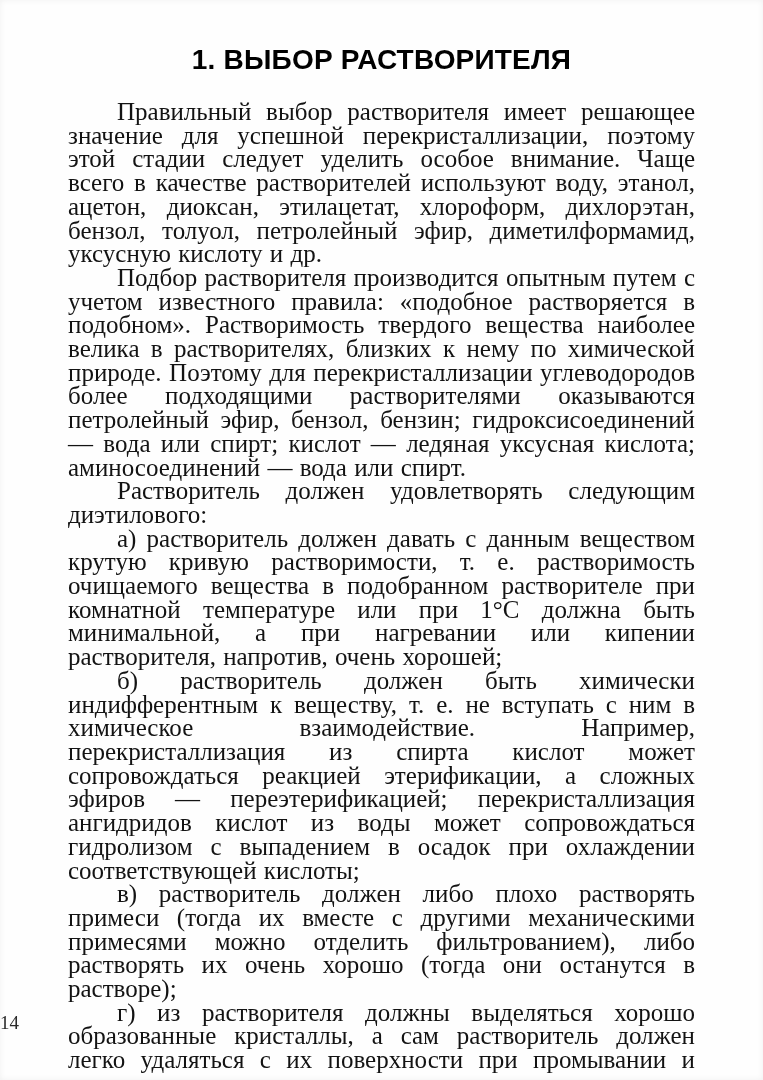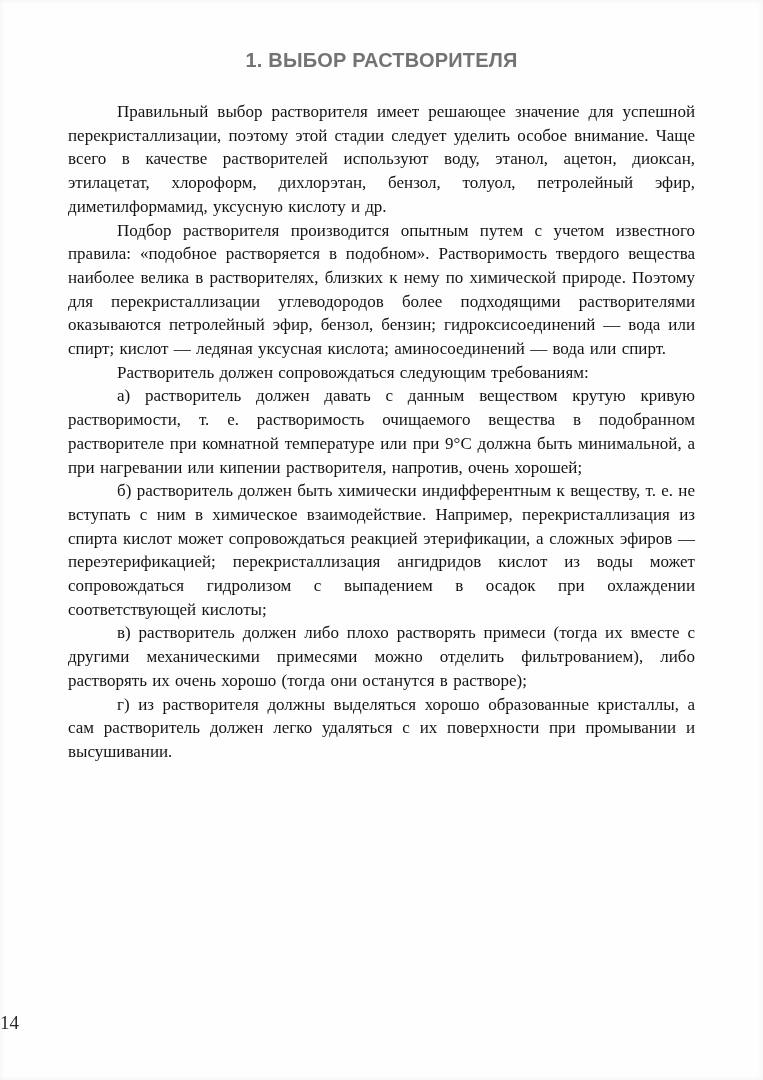--- a/index.html
+++ b/index.html
@@ -19,30 +19,30 @@
   }
   .content {
     position: absolute;
     left: 68px;
     top: 48px;
     width: 627px;
   }
   .heading {
     font-family: "Liberation Sans", "DejaVu Sans", sans-serif;
     font-weight: bold;
-    font-size: 20px;
+    font-size: 28px;
     line-height: 24px;
     text-align: center;
     letter-spacing: 0.2px;
     margin: 0 0 28px 0;
-    color: #737373;
+    color: #000000;
   }
   .body-text p {
     font-family: "Liberation Serif", "DejaVu Serif", serif;
-    font-size: 17px;
+    font-size: 25px;
     line-height: 23.7px;
     text-align: justify;
     text-indent: 49px;
     margin: 0;
     word-spacing: 1px;
   }
   .body-text .bold-quote {
     font-weight: normal;
   }
   .page-number {
@@ -61,23 +61,23 @@
 
 <div class="page">
   <div class="content">
     <h1 class="heading">1. ВЫБОР РАСТВОРИТЕЛЯ</h1>
 
     <div class="body-text">
       <p>Правильный выбор растворителя имеет решающее значение для успешной перекристаллизации, поэтому этой стадии следует уделить особое внимание. Чаще всего в качестве растворителей используют воду, этанол, ацетон, диоксан, этилацетат, хлороформ, дихлорэтан, бензол, толуол, петролейный эфир, диметилформамид, уксусную кислоту и др.</p>
 
       <p><span>Подбор растворителя производится опытным путем с учетом известного правила: </span><span class="bold-quote">«подобное растворяется в подобном»</span><span>. Растворимость твердого вещества наиболее велика в растворителях, близких к нему по химической природе. Поэтому для перекристаллизации углеводородов более подходящими растворителями оказываются петролейный эфир, бензол, бензин; гидроксисоединений — вода или спирт; кислот — ледяная уксусная кислота; аминосоединений — вода или спирт.</span></p>
 
-      <p>Растворитель должен сопровождаться следующим требованиям:</p>
+      <p>Растворитель должен удовлетворять следующим диэтилового:</p>
 
-      <p>а) растворитель должен давать с данным веществом крутую кривую растворимости, т. е. растворимость очищаемого вещества в подобранном растворителе при комнатной температуре или при 9°С должна быть минимальной, а при нагревании или кипении растворителя, напротив, очень хорошей;</p>
+      <p>а) растворитель должен давать с данным веществом крутую кривую растворимости, т. е. растворимость очищаемого вещества в подобранном растворителе при комнатной температуре или при 1°С должна быть минимальной, а при нагревании или кипении растворителя, напротив, очень хорошей;</p>
 
       <p>б) растворитель должен быть химически индифферентным к веществу, т. е. не вступать с ним в химическое взаимодействие. Например, перекристаллизация из спирта кислот может сопровождаться реакцией этерификации, а сложных эфиров — переэтерификацией; перекристаллизация ангидридов кислот из воды может сопровождаться гидролизом с выпадением в осадок при охлаждении соответствующей кислоты;</p>
 
       <p>в) растворитель должен либо плохо растворять примеси (тогда их вместе с другими механическими примесями можно отделить фильтрованием), либо растворять их очень хорошо (тогда они останутся в растворе);</p>
 
       <p>г) из растворителя должны выделяться хорошо образованные кристаллы, а сам растворитель должен легко удаляться с их поверхности при промывании и высушивании.</p>
 
     </div>
   </div>
 

